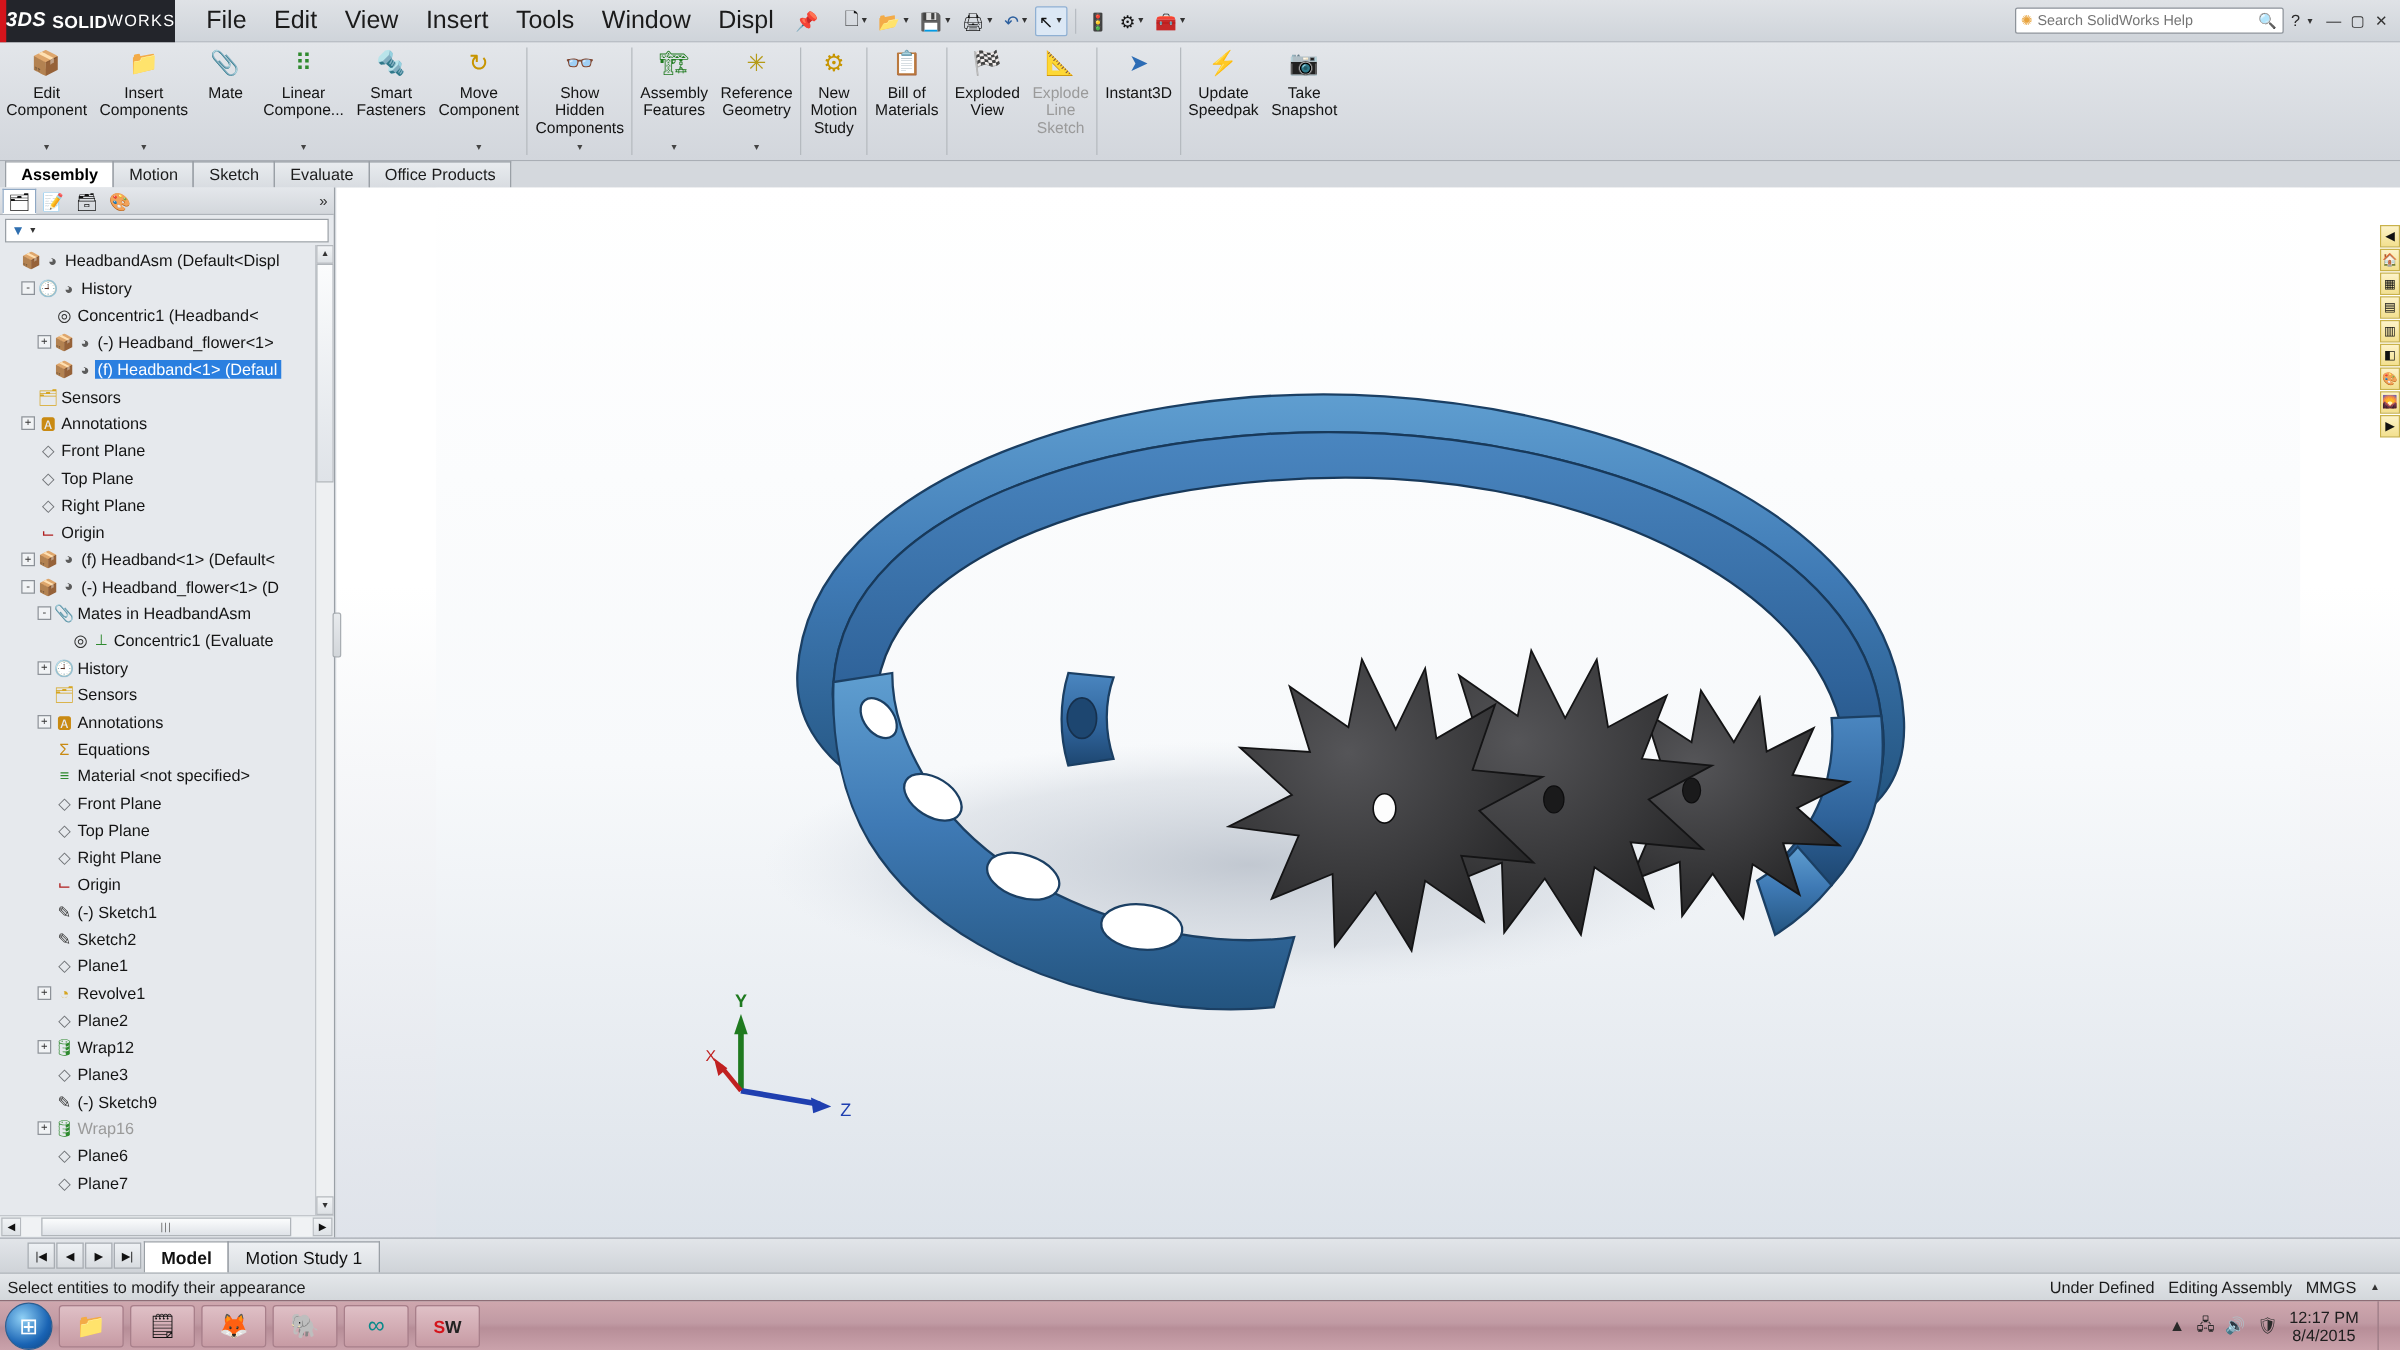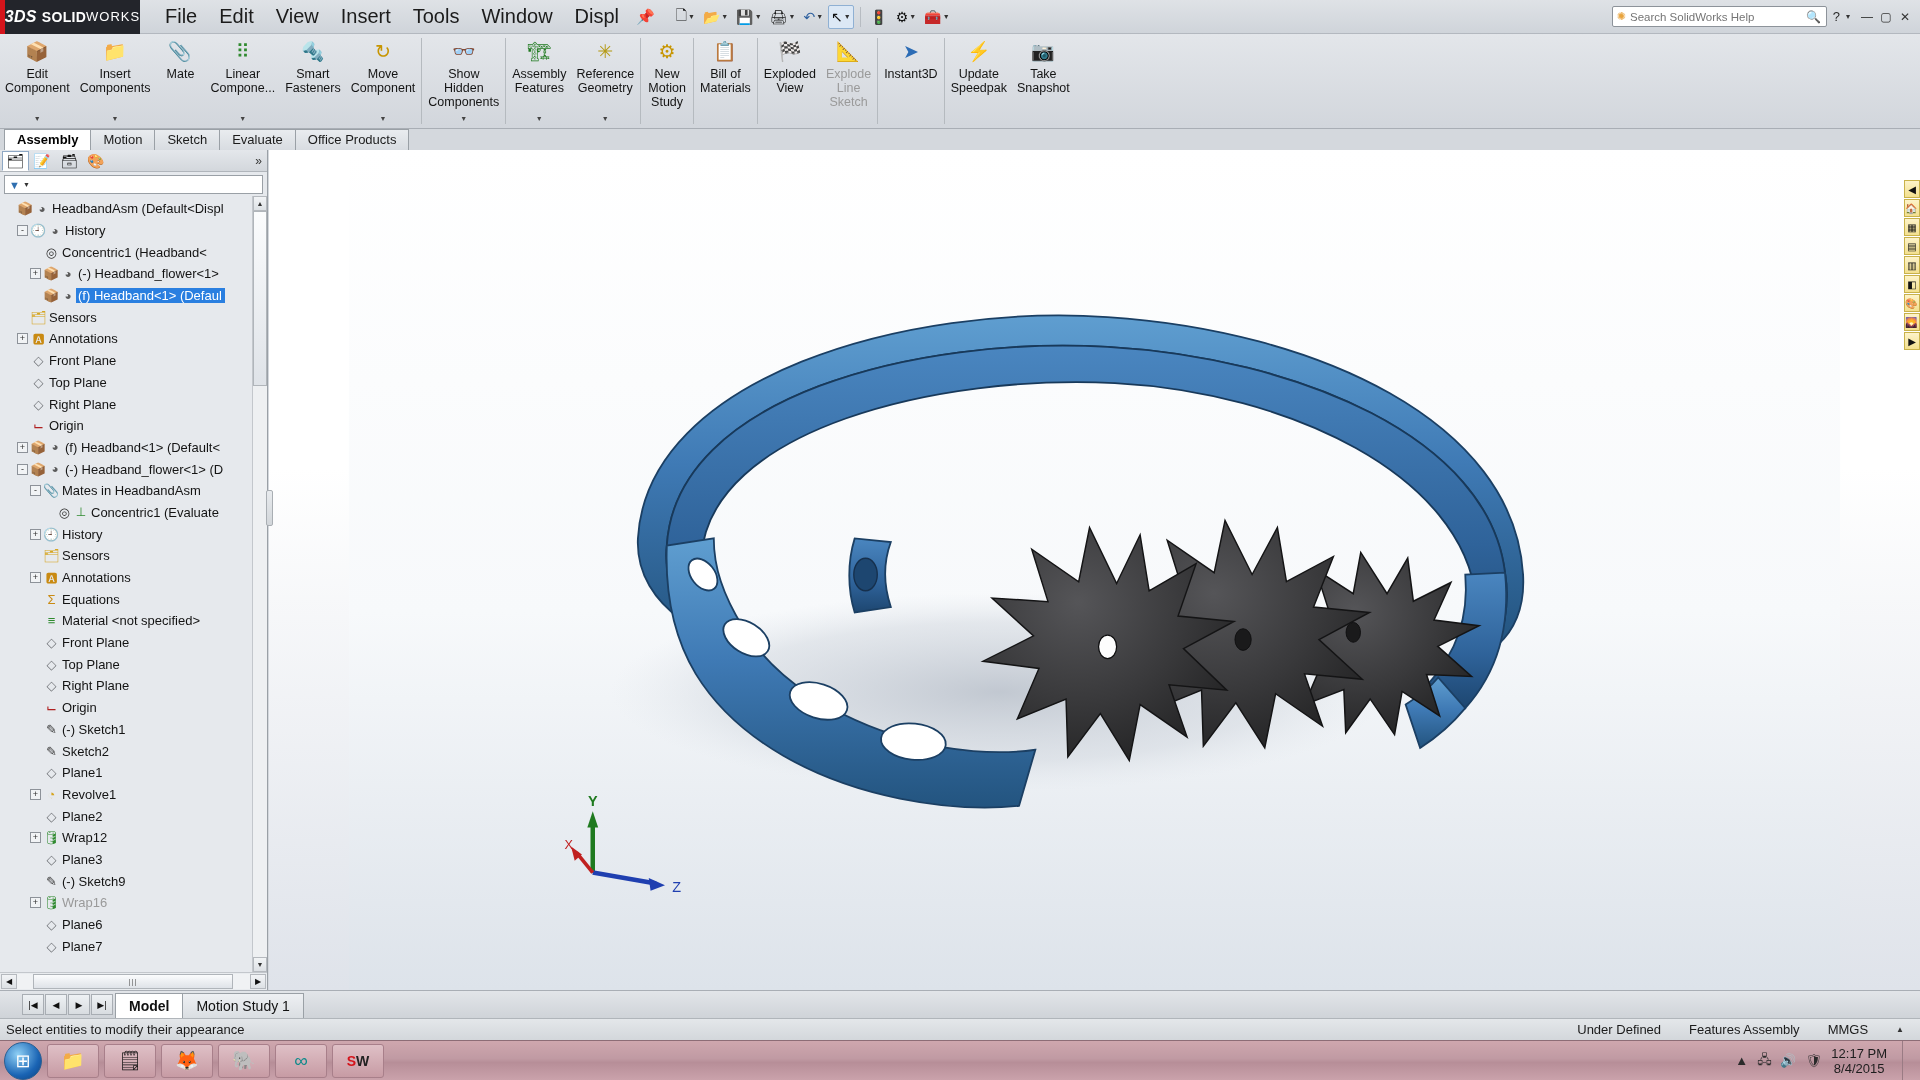--- a/index.html
+++ b/index.html
@@ -201,21 +201,21 @@
     background:linear-gradient(#eef0f3,#dadee2); height:25px; display:flex; align-items:center;
     margin-right:-1px;
   }
   .mtab.active { background:#fff; font-weight:bold; }
 
   .statusbar {
     position:absolute; left:0; bottom:40px; width:1920px; height:22px;
     background:linear-gradient(#e4e7ea,#d3d7db); border-top:1px solid #b0b5ba;
     display:flex; align-items:center; font-size:13px; color:#1b1b1b; padding:0 6px;
   }
-  .sb-right { margin-left:auto; display:flex; align-items:center; gap:28px; padding-right:10px;}
+  .sb-right { margin-left:auto; display:flex; align-items:center; gap:11px; padding-right:10px;}
   .sb-car { font-size:8px; color:#333; }
 
   
   .taskbar {
     position:absolute; left:0; bottom:0; width:1920px; height:40px;
     background:linear-gradient(180deg,#cfa7ae 0%, #c09aa3 45%, #b78e98 55%, #caa2ab 100%);
     border-top:1px solid #8d6d76; display:flex; align-items:center;
   }
   .startorb {
     width:38px; height:38px; margin-left:4px; border-radius:50%;
@@ -761,21 +761,21 @@
       <div class="navb">▶|</div>
     </div>
     <div class="mtab active">Model</div>
     <div class="mtab">Motion Study 1</div>
   </div>
 
   <div class="statusbar">
     <span>Select entities to modify their appearance</span>
     <div class="sb-right">
       <span>Under Defined</span>
-      <span>Features Assembly</span>
+      <span>Editing Assembly</span>
       <span>MMGS</span>
       <span class="sb-car">▲</span>
     </div>
   </div>
 
   <div class="taskbar">
     <div class="startorb">
         <span>⊞</span>
       </div>
     <div class="tbitem">

